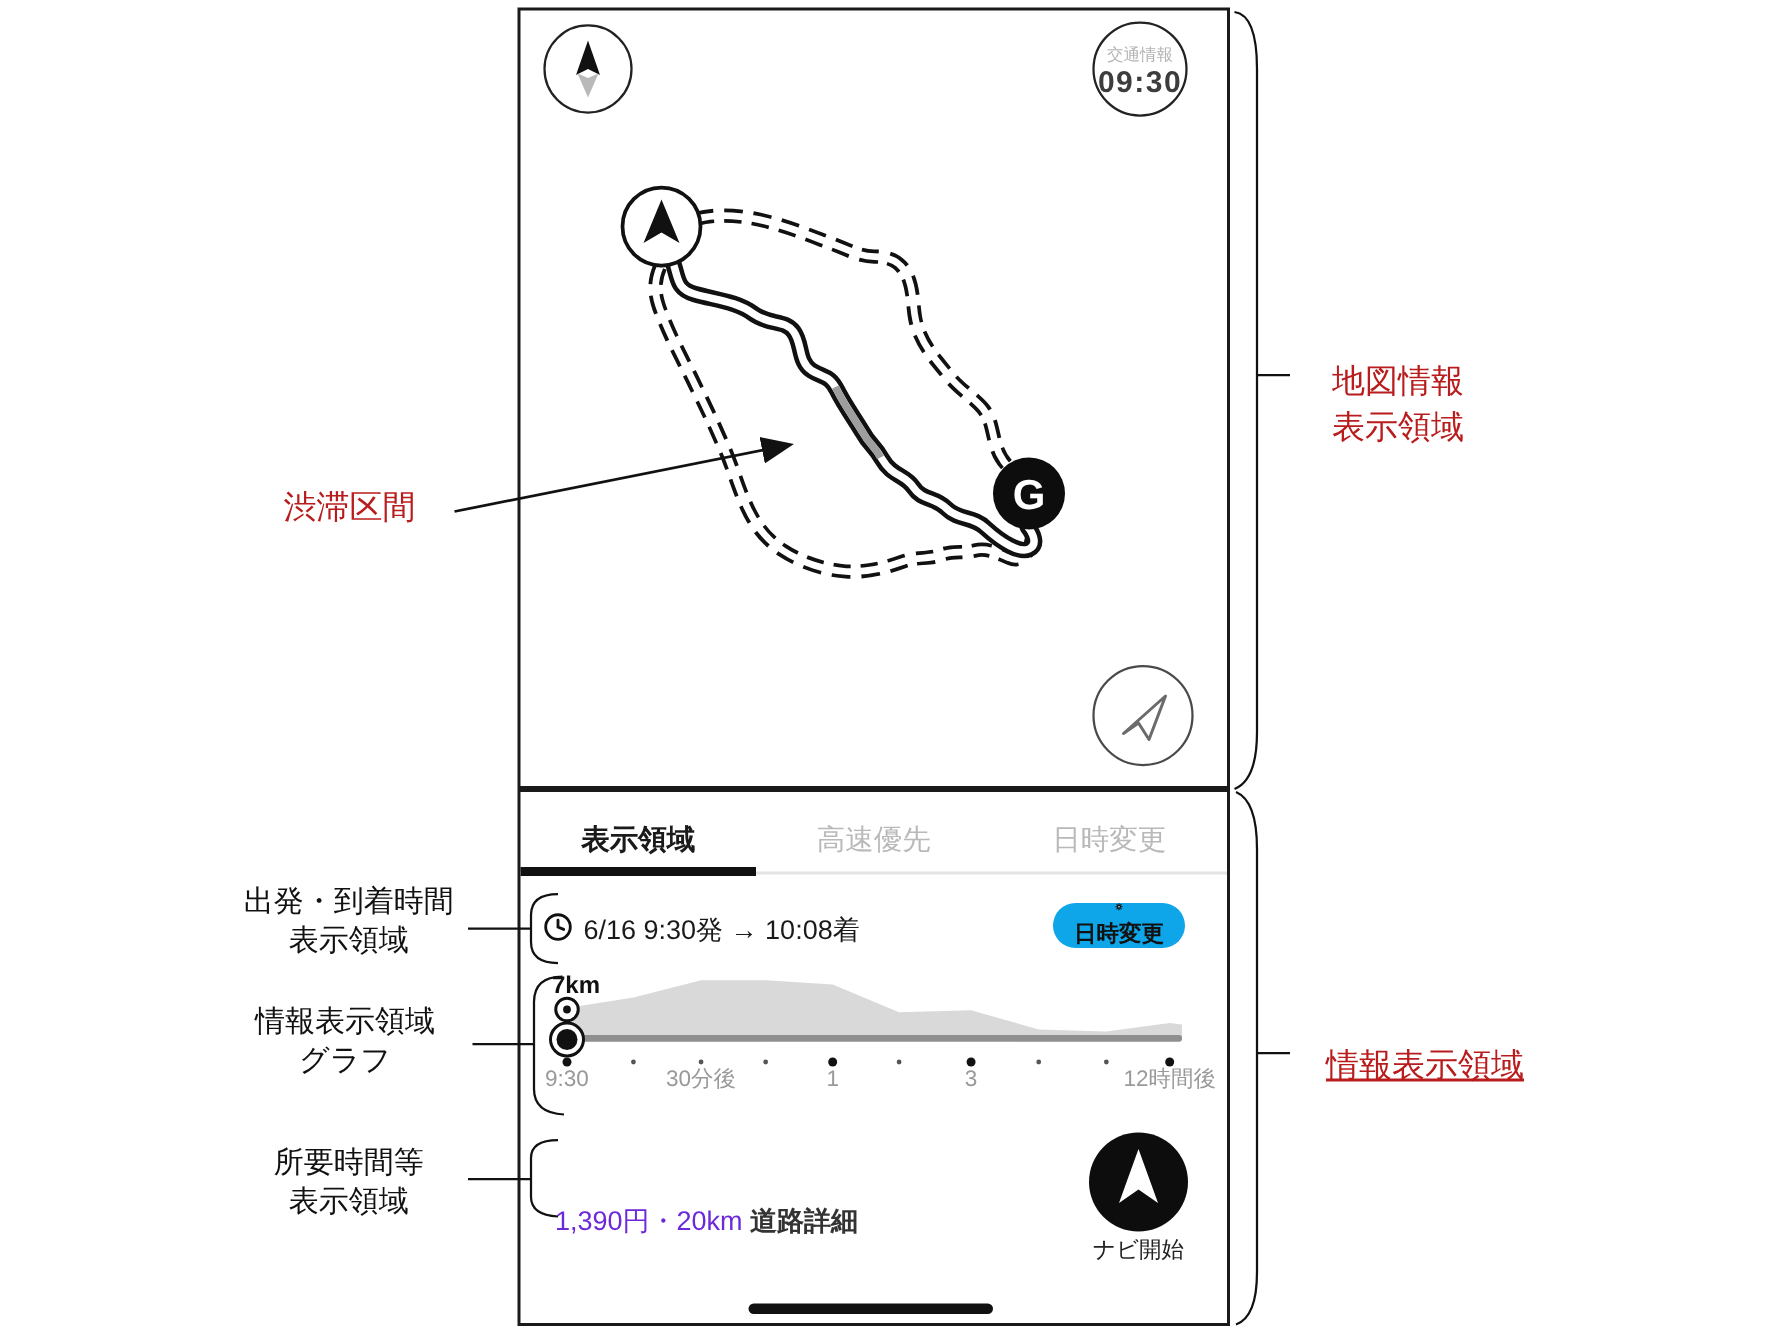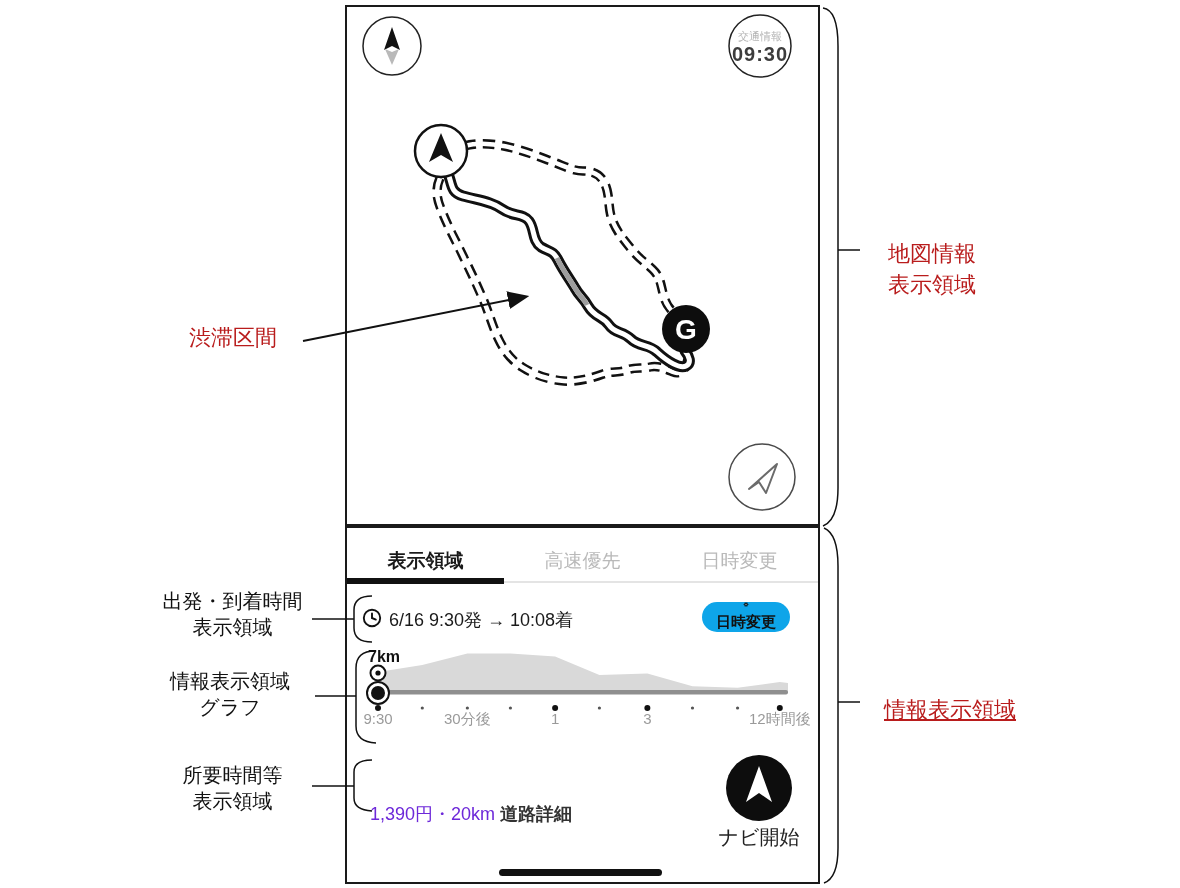--- a/index.html
+++ b/index.html
@@ -27,21 +27,21 @@
                  display:flex;align-items:center;gap:6px;padding:0 14px;cursor:pointer;flex-direction:column;}
   #datetime-pill span{font-size:15px;font-weight:bold;color:#111;}
   
   #duration-text{left:22px;top:238px;font-size:22px;font-weight:bold;color:#111;}
   #fare-row{left:23px;top:274px;font-size:18px;}
   #fare-text{color:#6d28d9;}
   #road-detail{color:#333;font-weight:bold;cursor:pointer;}
   
   #nav-start-btn{left:379px;top:227px;width:66px;height:66px;border-radius:50%;
                  background:#0d0d0d;cursor:pointer;}
-  #nav-start-label{left:352px;top:296px;width:120px;text-align:center;font-size:20px;color:#222;}
+  #nav-start-label{left:352px;top:296px;width:120px;text-align:center;font-size:15px;color:#222;}
   
   #home-indicator{left:152px;top:341px;width:163px;height:7px;border-radius:4px;background:#111;cursor:pointer;}
 </style>
 </head>
 <body>
 
 <div id="page">
 
   <div id="map-section" class="abs">
     <svg width="471" height="517" viewBox="347 7 471 517">

